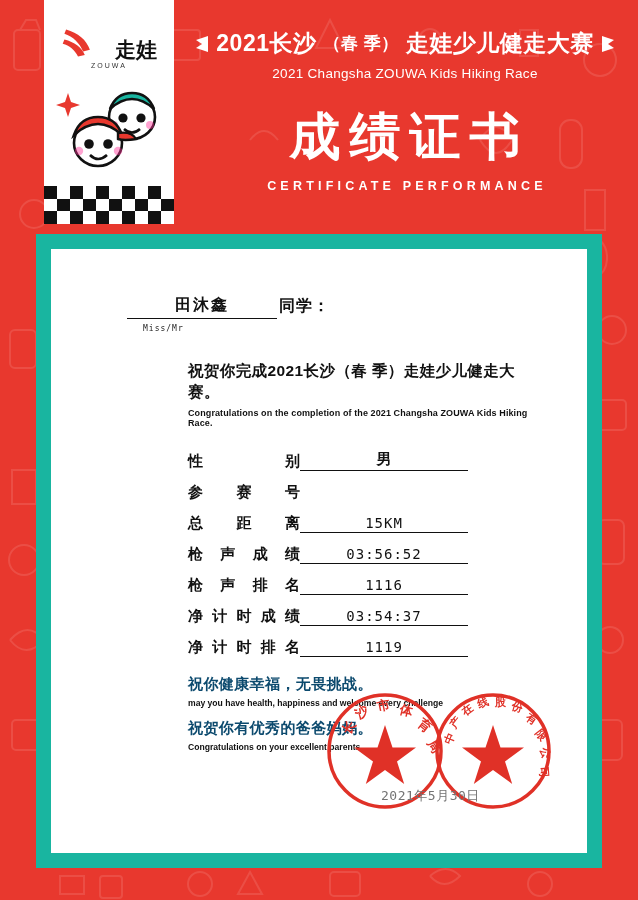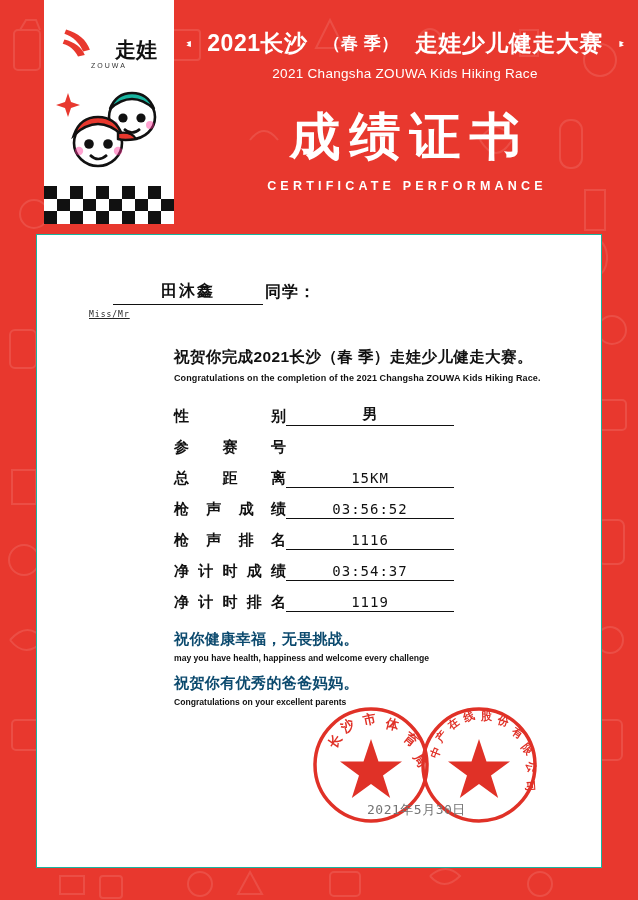--- a/index.html
+++ b/index.html
@@ -80,21 +80,21 @@
   }
   .race-title-cn {
     color: #ffffff;
     font-size: 23px;
     font-weight: bold;
     letter-spacing: 0.5px;
     white-space: nowrap;
     display: flex;
     align-items: center;
     justify-content: center;
-    gap: 16px;
+    gap: 7px;
   }
   .race-title-cn .sub { font-size: 17px; }
   .flag { display: inline-block; }
   .race-title-en {
     color: #ffffff;
     font-size: 13.5px;
     letter-spacing: 0.3px;
     margin-top: 7px;
     white-space: nowrap;
   }
@@ -114,21 +114,21 @@
     margin-top: 7px;
     text-indent: 4px;
   }
 
   
   .cert-outer {
     position: absolute;
     left: 36px; top: 234px;
     width: 566px; height: 634px;
     background: #19b5a0;
-    padding: 1px;
+    padding: 15px;
     z-index: 4;
   }
   .cert-inner {
     width: 100%; height: 100%;
     background: #ffffff;
     position: relative;
     padding: 46px 52px 0 52px;
   }
 
   .salutation {
@@ -151,23 +151,23 @@
     font-weight: bold;
     font-size: 16px;
     padding-bottom: 2px;
     margin-left: 2px;
     letter-spacing: 1px;
   }
   .miss-mr {
     font-size: 8px;
     color: #222;
     letter-spacing: 1px;
+    margin-left: 40px;
     margin-top: 5px;
     font-family: "DejaVu Sans Mono", monospace;
-    text-decoration: underline;
   }
 
   .congrats {
     margin-top: 28px;
     margin-left: 85px;
   }
   .congrats-cn {
     font-size: 15.5px;
     font-weight: bold;
     color: #111;

